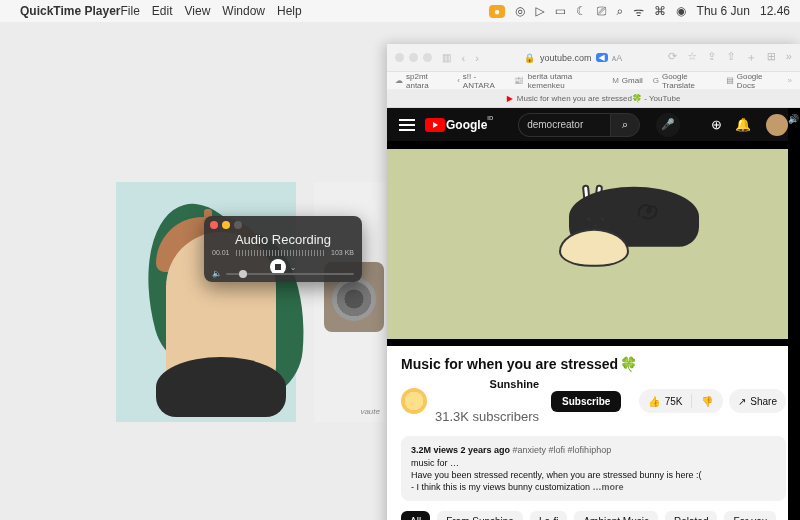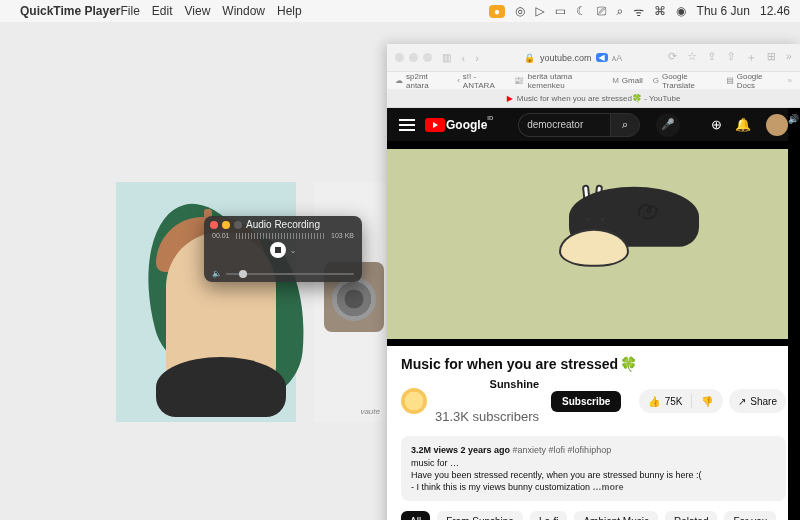--- a/index.html
+++ b/index.html
@@ -26,21 +26,21 @@
   .beret::before{content:"";position:absolute;left:48px;top:-8px;width:8px;height:10px;background:#b87b52;border-radius:3px;}
   .tile.b .camera{position:absolute;left:10px;top:80px;width:60px;height:70px;background:#9b8b7a;border-radius:8px;}
   .tile.b .lens{position:absolute;left:18px;top:95px;width:44px;height:44px;border-radius:50%;background:radial-gradient(circle,#555 0 30%,#777 31% 55%,#999 56% 100%);}
   .tile.b .caption{position:absolute;bottom:6px;right:6px;font-size:8px;color:#888;font-style:italic;}
   
   .qtp{position:absolute;left:204px;top:194px;width:158px;height:66px;background:rgba(50,50,50,.92);border-radius:8px;color:#ddd;font-size:8px;box-shadow:0 6px 20px rgba(0,0,0,.45);}
   .qtp .tl{position:absolute;top:5px;left:6px;display:flex;gap:4px;}
   .qtp .tl span{width:8px;height:8px;border-radius:50%;background:#ff5f57;}
   .qtp .tl span:nth-child(2){background:#febc2e;}
   .qtp .tl span:nth-child(3){background:#5d5d5d;}
-  .qtp .title{text-align:center;padding-top:3px;font-size:10px;color:#eee;}
+  .qtp .title{text-align:center;padding-top:16px;font-size:13px;color:#eee;}
   .qtp .row{display:flex;justify-content:space-between;align-items:center;padding:0 8px;margin-top:2px;font-size:7px;color:#bbb;}
   .qtp .wave{flex:1;height:6px;margin:0 6px;background:repeating-linear-gradient(90deg,#888 0 1px,transparent 1px 3px);}
   .qtp .controls{display:flex;justify-content:center;align-items:center;margin-top:3px;position:relative;}
   .qtp .stop{width:16px;height:16px;border-radius:50%;background:#fff;display:flex;align-items:center;justify-content:center;}
   .qtp .stop::after{content:"";width:6px;height:6px;background:#333;}
   .qtp .chev{color:#aaa;font-size:8px;margin-left:4px;}
   .qtp .vol{position:absolute;bottom:4px;left:8px;right:8px;display:flex;align-items:center;gap:4px;}
   .qtp .vol .ic{font-size:8px;color:#aaa;}
   .qtp .vol .track{flex:1;height:2px;background:#666;border-radius:2px;position:relative;}
   .qtp .vol .knob{position:absolute;left:10%;top:-3px;width:8px;height:8px;border-radius:50%;background:#ccc;}

